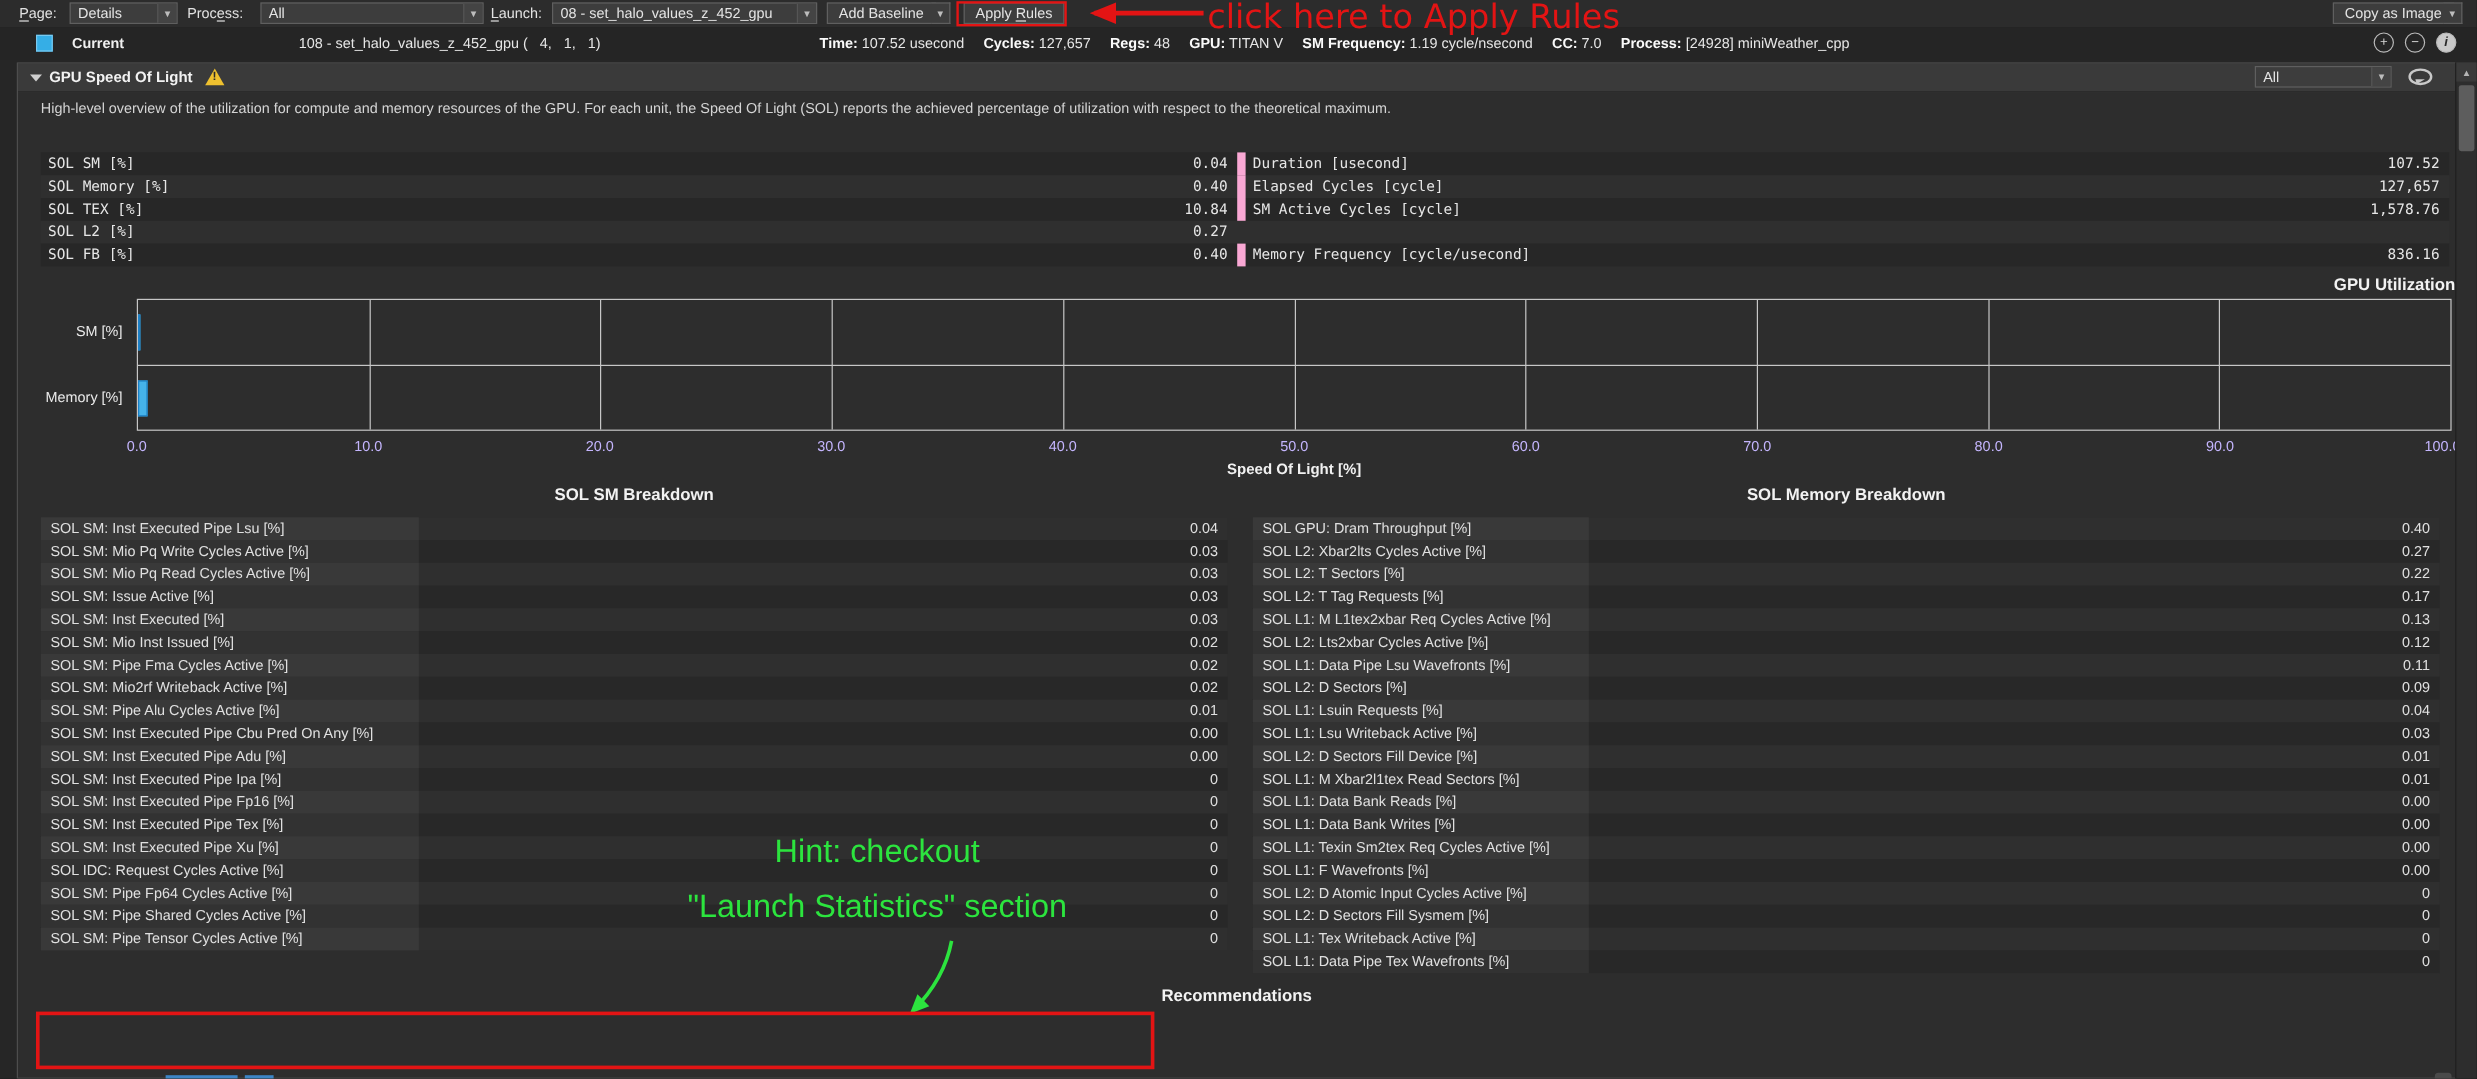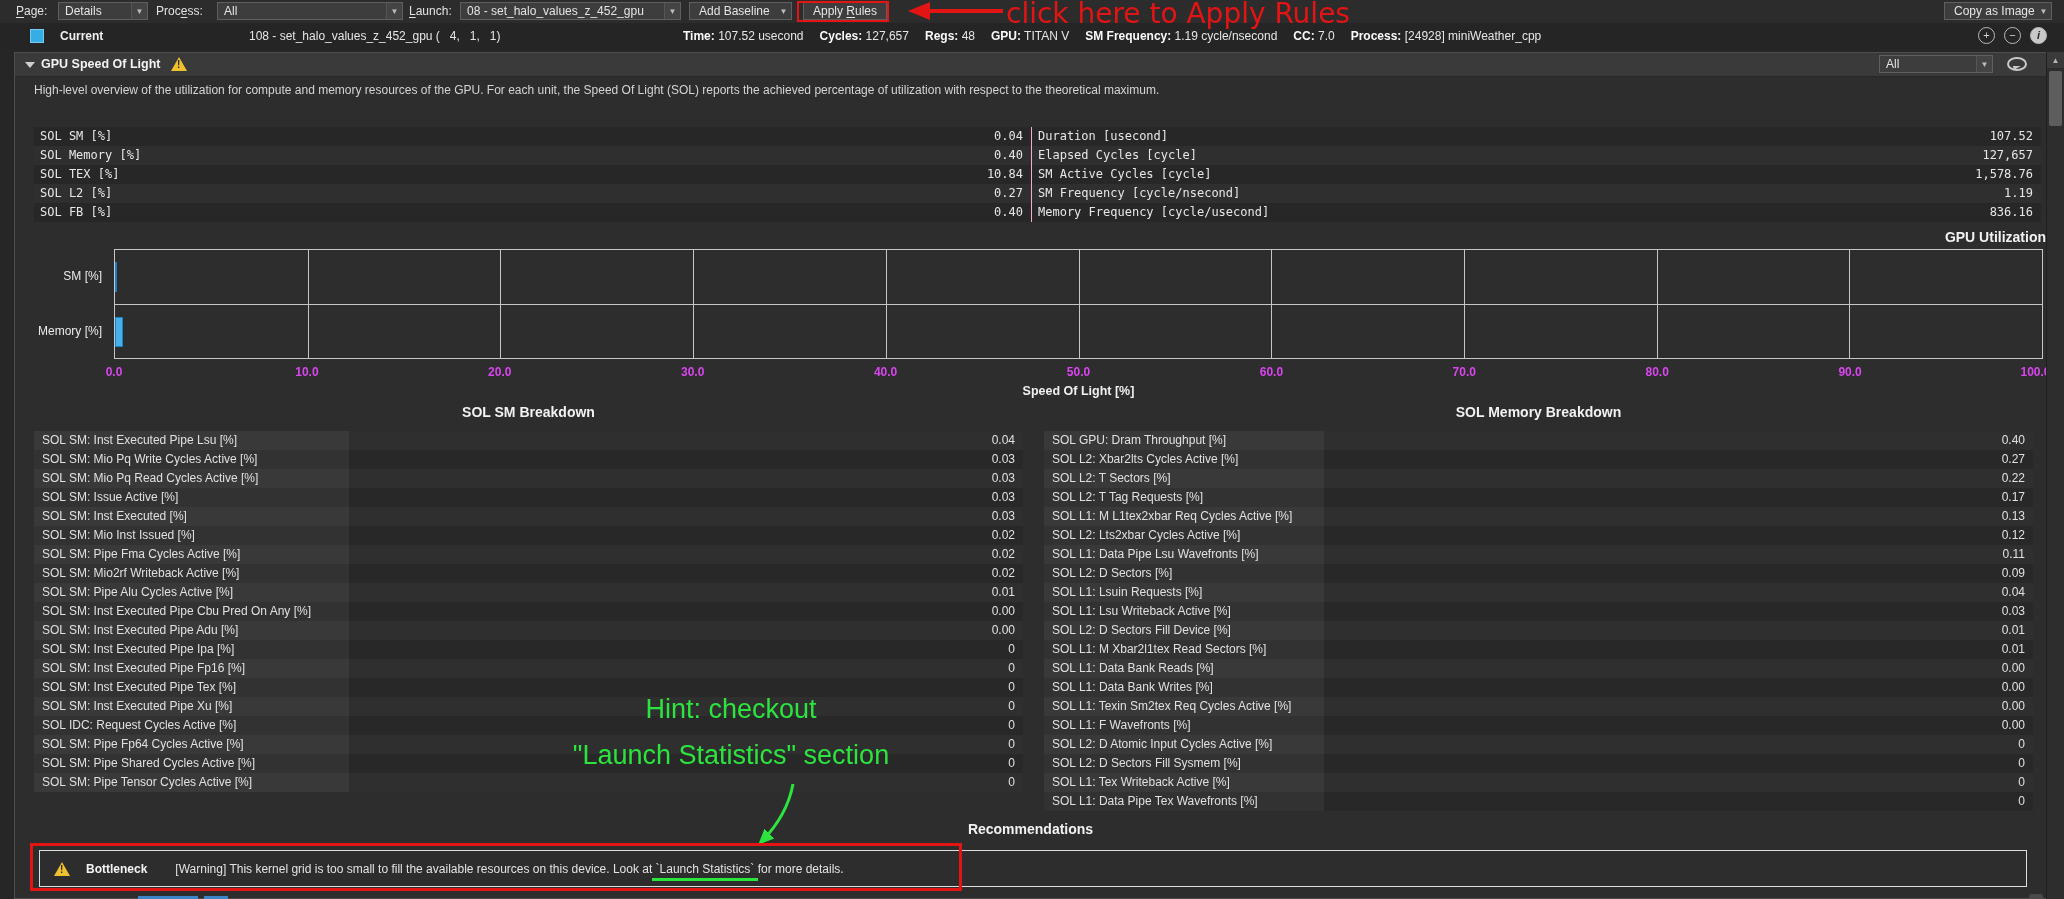--- a/index.html
+++ b/index.html
@@ -43,31 +43,31 @@
   .bubble::after{content:"";position:absolute;left:1px;bottom:-5px;width:0;height:0;
         border:4px solid transparent;border-top-color:#c9c9c9;transform:skewX(-35deg);}
   .desc{position:absolute;left:19px;top:30px;color:#d4d4d4;}
   
   .sol-table{position:absolute;left:19px;top:74px;width:2007px;}
   .trow{display:flex;height:19px;line-height:19px;font-family:"DejaVu Sans Mono",monospace;
         font-size:12px;color:#e6e6e6;background:#272727;}
   .trow.alt{background:#2f2f2f;}
   .tl,.tr{display:flex;justify-content:space-between;box-sizing:border-box;}
   .tl{width:997px;padding:0 8px 0 6px;}
-  .tr{flex:1;border-left:1px solid #f9a8d4;padding:0 8px 0 6px;align-items:center;}
+  .tr{flex:1;border-left:7px solid #f9a8d4;padding:0 8px 0 6px;align-items:center;}
   
   .ctitle{position:absolute;top:176px;left:0;right:0;text-align:right;font-weight:bold;font-size:14px;color:#f2f2f2;}
   .ylabels{position:absolute;left:0;top:196px;width:93px;height:110px;}
   .ylab{position:absolute;right:6px;white-space:nowrap;color:#eaeaea;}
   .plot{position:absolute;left:99px;top:196px;width:1929px;height:110px;border:1px solid #c6c6c6;box-sizing:border-box;background:#2d2d2d;}
   .gridline{position:absolute;top:0;bottom:0;width:1px;background:#c6c6c6;}
   .rowsep{position:absolute;left:0;right:0;top:54px;height:1px;background:#c6c6c6;}
   .bar{position:absolute;left:0;height:30px;min-width:2px;box-sizing:border-box;border:1px solid #1d7fc4;background:#45b3ea;}
   .ticks{position:absolute;left:99px;top:312px;width:1929px;height:16px;}
-  .tick{position:absolute;transform:translateX(-50%);font-weight:bold;color:#d946ef;white-space:nowrap;}
+  .tick{position:absolute;transform:translateX(-50%);font-weight:normal;color:#c4b5fd;white-space:nowrap;}
   .tick:last-child{transform:translateX(-75%);}
   .xlabel{position:absolute;left:99px;width:1929px;top:331px;text-align:center;font-weight:bold;font-size:12.5px;color:#f0f0f0;}
   
   .btitle{position:absolute;top:351px;font-weight:bold;font-size:14px;color:#f2f2f2;text-align:center;}
   .btitle.left{left:19px;width:989px;}
   .btitle.right{left:1029px;width:989px;}
   .btable{position:absolute;top:378px;width:989px;}
   .btable.left{left:19px;}
   .btable.right{left:1029px;}
   .brow{display:flex;height:19px;line-height:19px;color:#e0e0e0;background:#2f2f2f;}
@@ -198,24 +198,20 @@
        <div class="tr">
             <span>SM Active Cycles [cycle]</span>
             <span>1,578.76</span>
           </div>
      </div>
         <div class="trow alt">
        <div class="tl">
             <span>SOL L2 [%]</span>
             <span>0.27</span>
           </div>
-       <div class="tr">
-            <span>SM Frequency [cycle/nsecond]</span>
-            <span>1.19</span>
-          </div>
      </div>
         <div class="trow">
        <div class="tl">
             <span>SOL FB [%]</span>
             <span>0.40</span>
           </div>
        <div class="tr">
             <span>Memory Frequency [cycle/usecond]</span>
             <span>836.16</span>
           </div>
@@ -413,25 +409,20 @@
        <span class="bname">SOL L1: Tex Writeback Active [%]</span>
        <span class="bval">0</span>
      </div>
         <div class="brow alt">
        <span class="bname">SOL L1: Data Pipe Tex Wavefronts [%]</span>
        <span class="bval">0</span>
      </div>
       </div>
 
     <div class="rtitle">Recommendations</div>
-    <div class="recbox">
-      <span class="warn rec-warn"></span>
-      <span class="rec-label">Bottleneck</span>
-      <span class="rec-msg"><span>[Warning] This kernel grid is too small to fill the available resources on this device. Look at </span><span class="bt-link">`Launch Statistics`</span><span> for more details.</span></span>
-    </div>
   </div>
 
   <div class="ann ann-red-box"></div>
   <svg class="ann" style="left:888px;top:0;width:120px;height:24px">
     <defs>
       <marker id="ra" markerUnits="userSpaceOnUse" markerWidth="22" markerHeight="18" refX="18" refY="9" orient="auto">
         <path d="M22,9 L0,0 L0,18 z" fill="#e31414"></path>
       </marker>
     </defs>
     <path d="M115,11 L24,11" stroke="#e31414" stroke-width="4" fill="none" marker-end="url(#ra)"></path>

